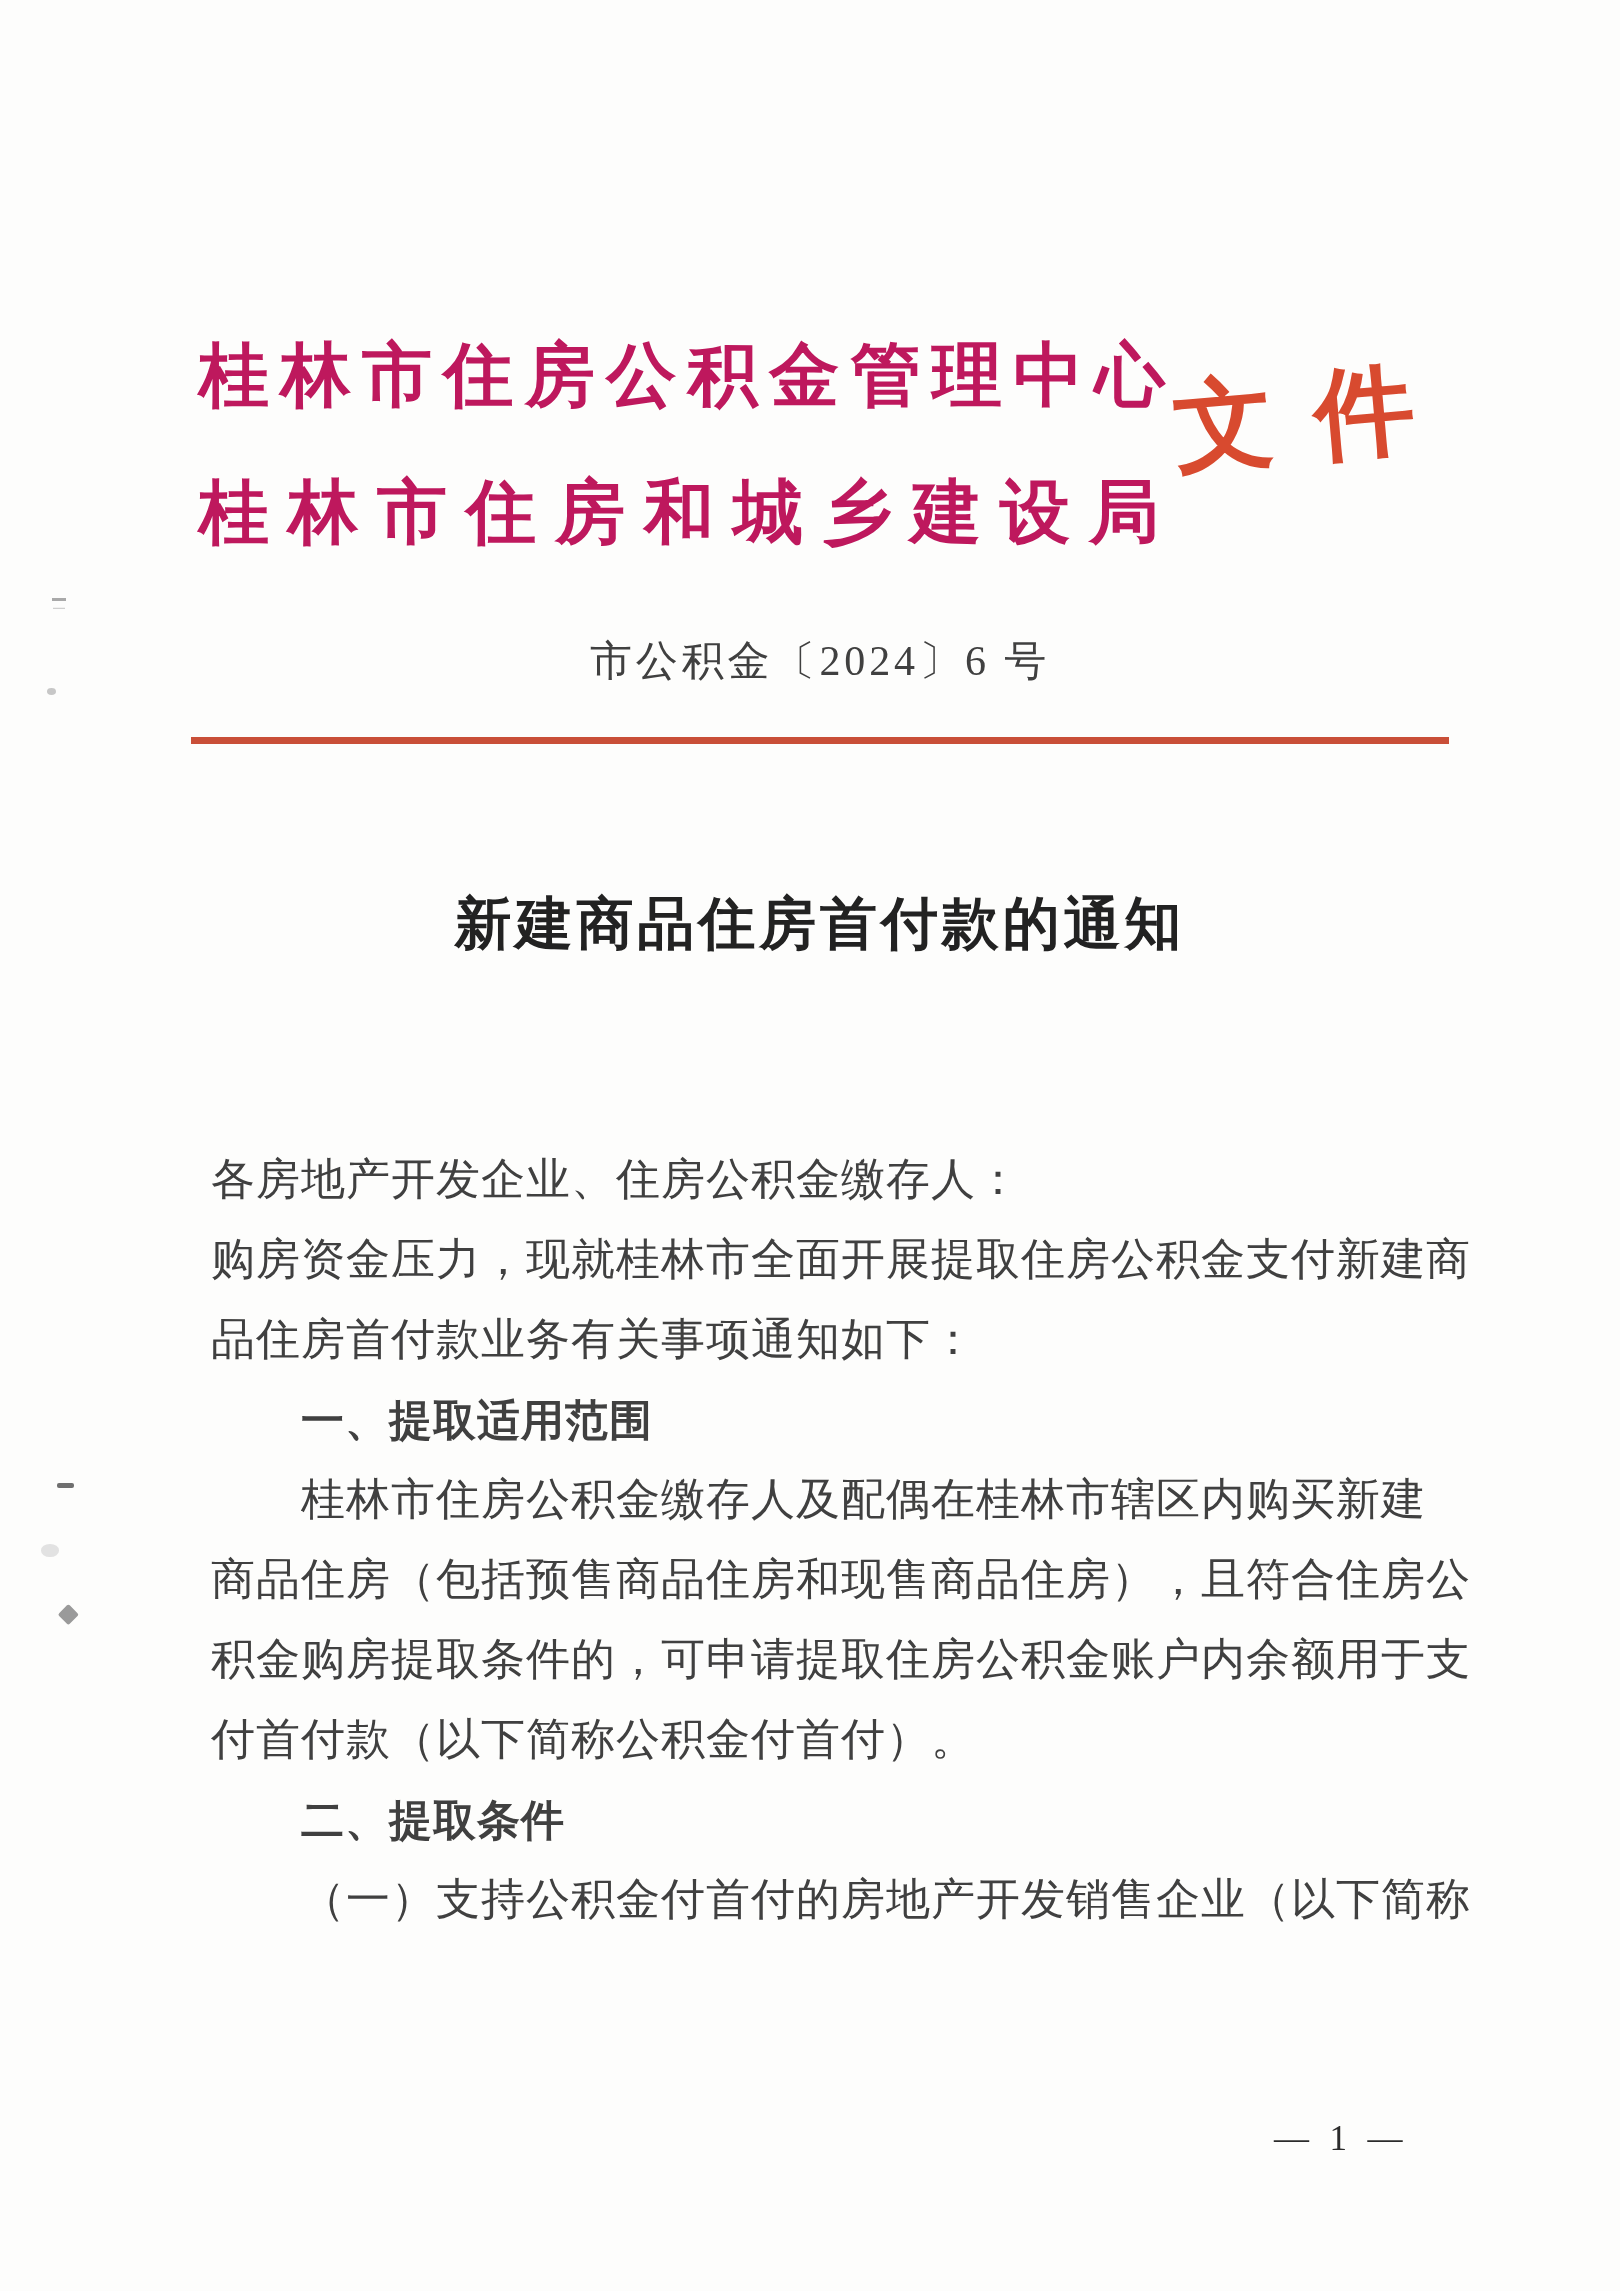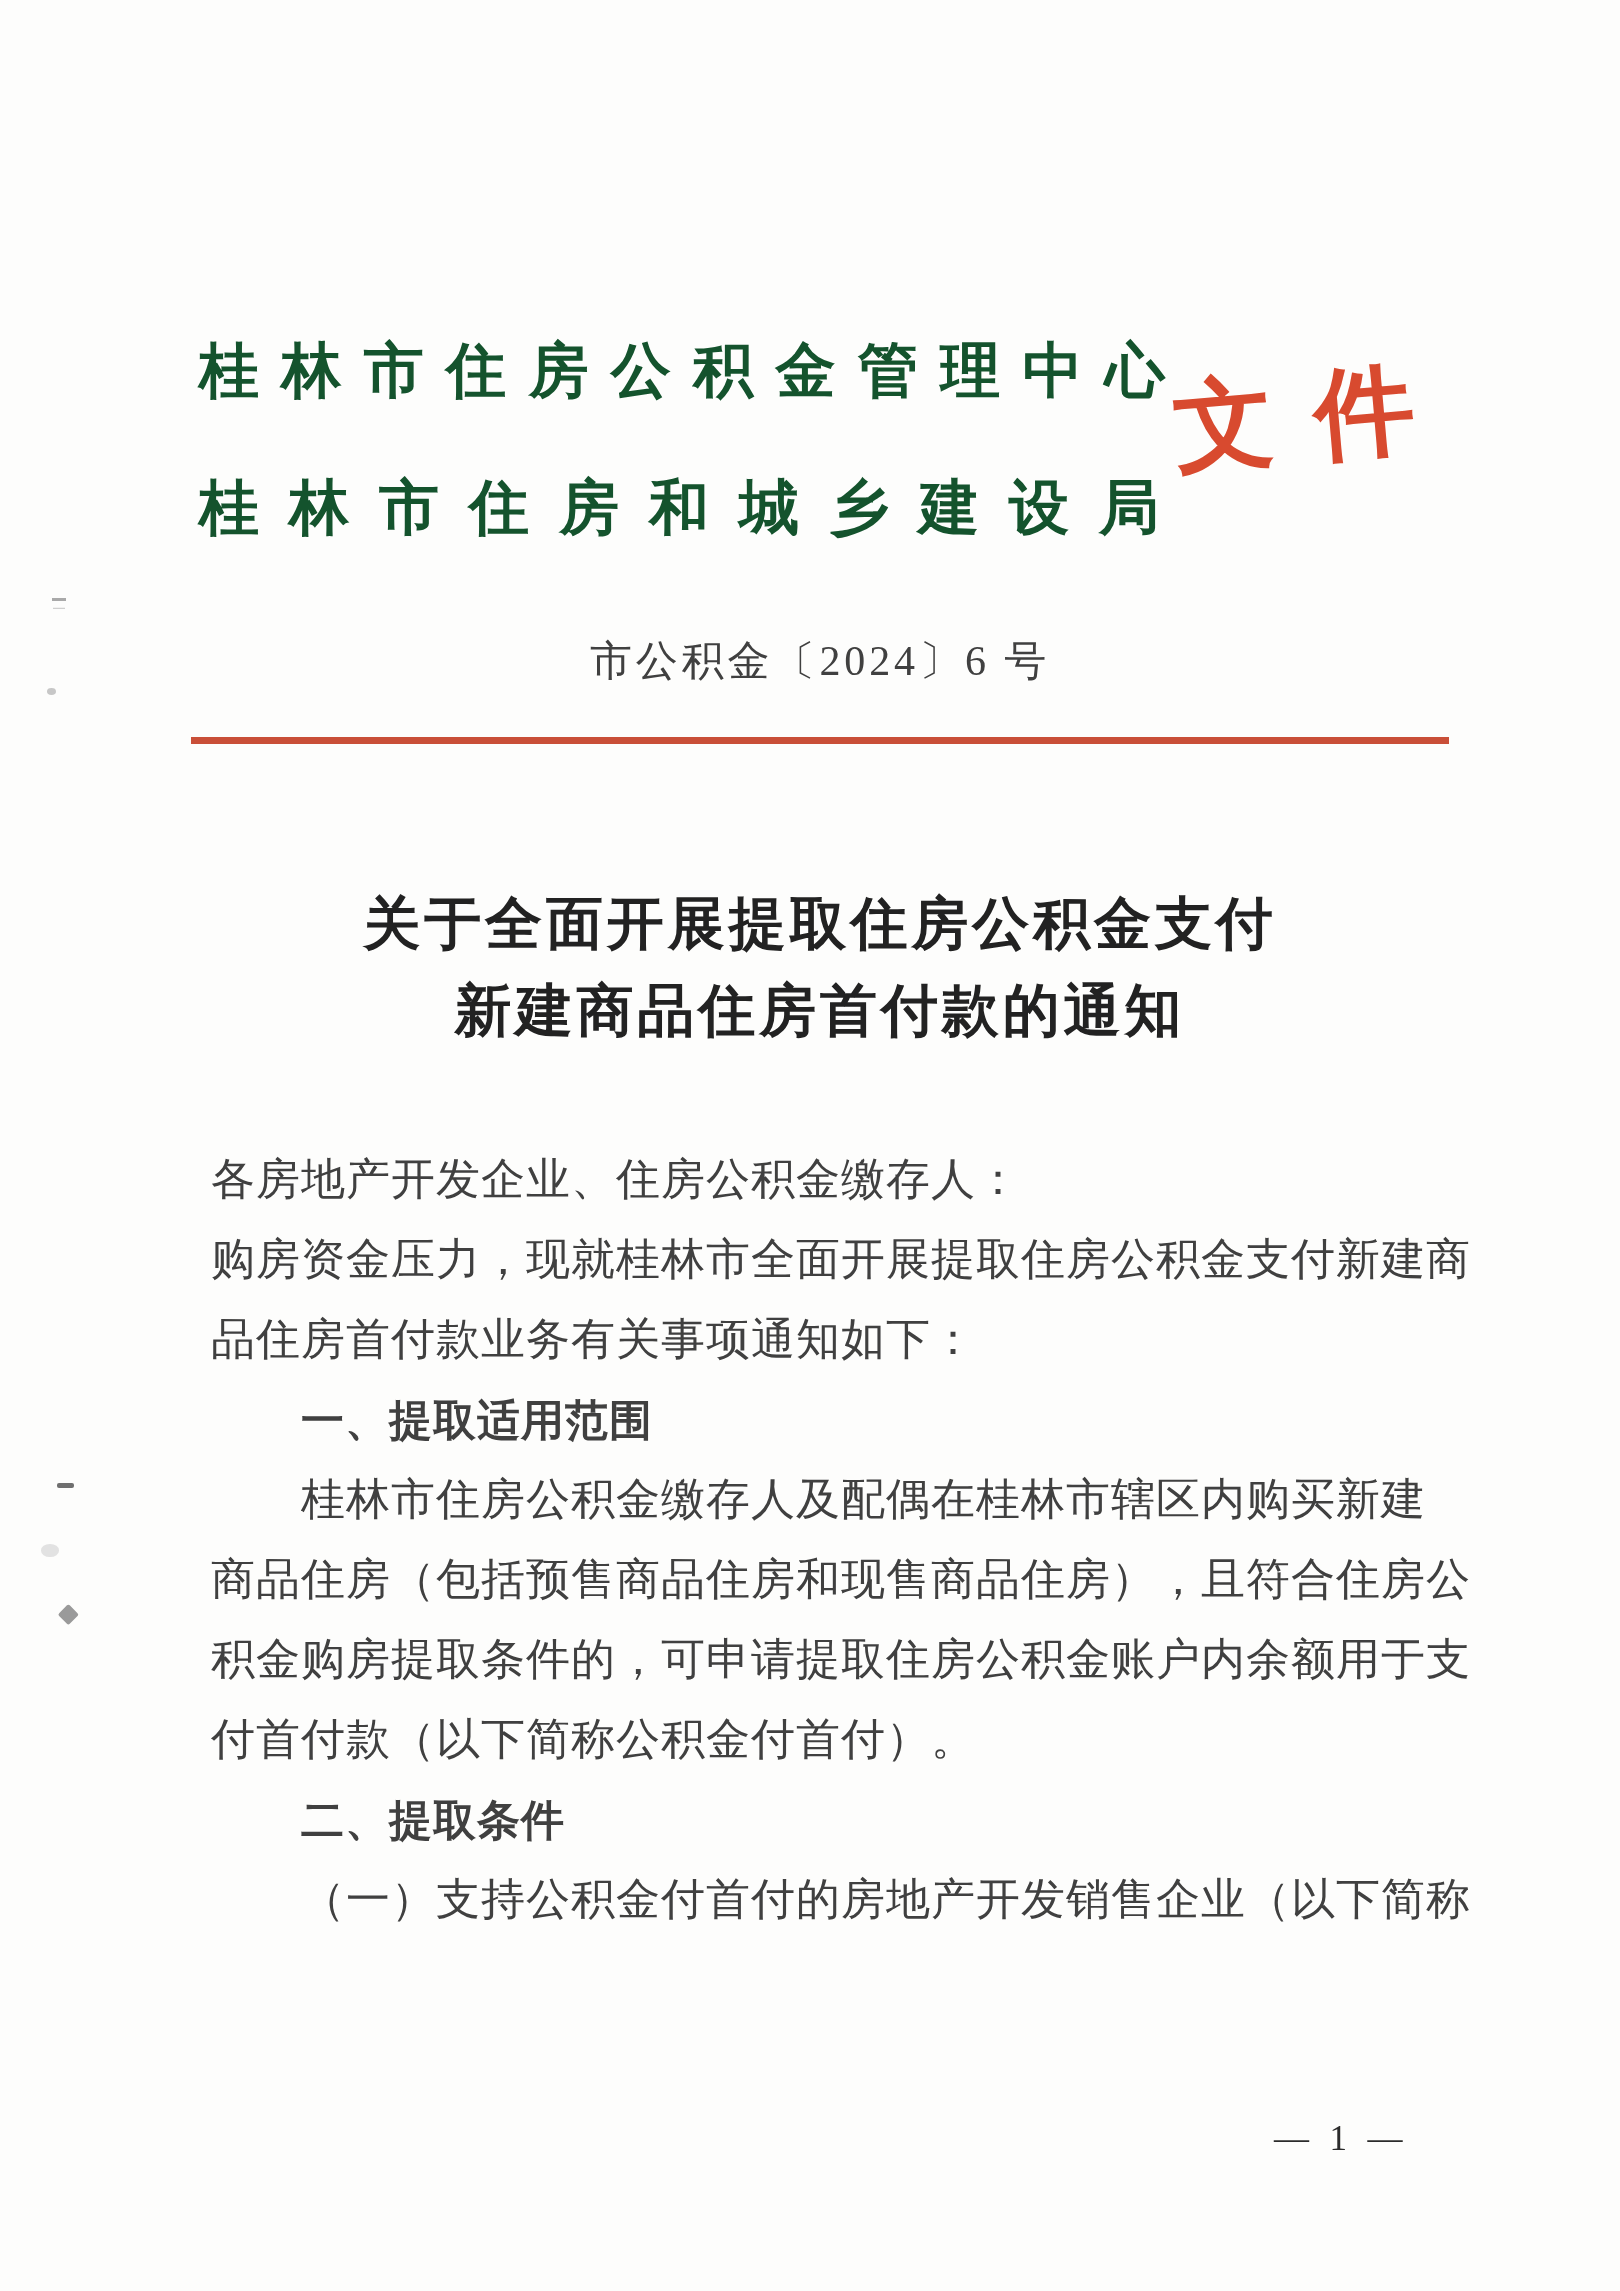--- a/index.html
+++ b/index.html
@@ -11,24 +11,24 @@
     background: #fdfdfc;
     overflow: hidden;
     font-family: "Liberation Serif", serif;
   }
 
   
   .agency {
     position: absolute;
     left: 199px;
     width: 966px;
-    font-size: 60px;
+    font-size: 70px;
     line-height: 1;
     font-weight: bold;
-    color: #14532d;
+    color: #be185d;
     text-align: justify;
     text-align-last: justify;
     font-family: "Liberation Serif", serif;
     white-space: nowrap;
   }
   .agency.l1 { top: 341px; letter-spacing: 0px; }
   .agency.l2 { top: 478px; letter-spacing: 5.9px; }
 
   .doc-type {
     position: absolute;
@@ -131,21 +131,20 @@
 
   <div class="agency l1">桂林市住房公积金管理中心</div>
   <div class="agency l2">桂林市住房和城乡建设局</div>
   <div class="doc-type">文件</div>
 
   <div class="doc-number">市公积金〔2024〕6 号</div>
 
   <div class="red-line"></div>
 
   <div class="title">
-    <div>关于全面开展提取住房公积金支付</div>
     <div>新建商品住房首付款的通知</div>
   </div>
 
   <div class="body-text">
     <div class="ln">各房地产开发企业、住房公积金缴存人：</div>
     <div class="ln">购房资金压力，现就桂林市全面开展提取住房公积金支付新建商</div>
     <div class="ln">品住房首付款业务有关事项通知如下：</div>
     <div class="ln indent hd">一、提取适用范围</div>
     <div class="ln indent">桂林市住房公积金缴存人及配偶在桂林市辖区内购买新建</div>
     <div class="ln">商品住房（包括预售商品住房和现售商品住房），且符合住房公</div>

